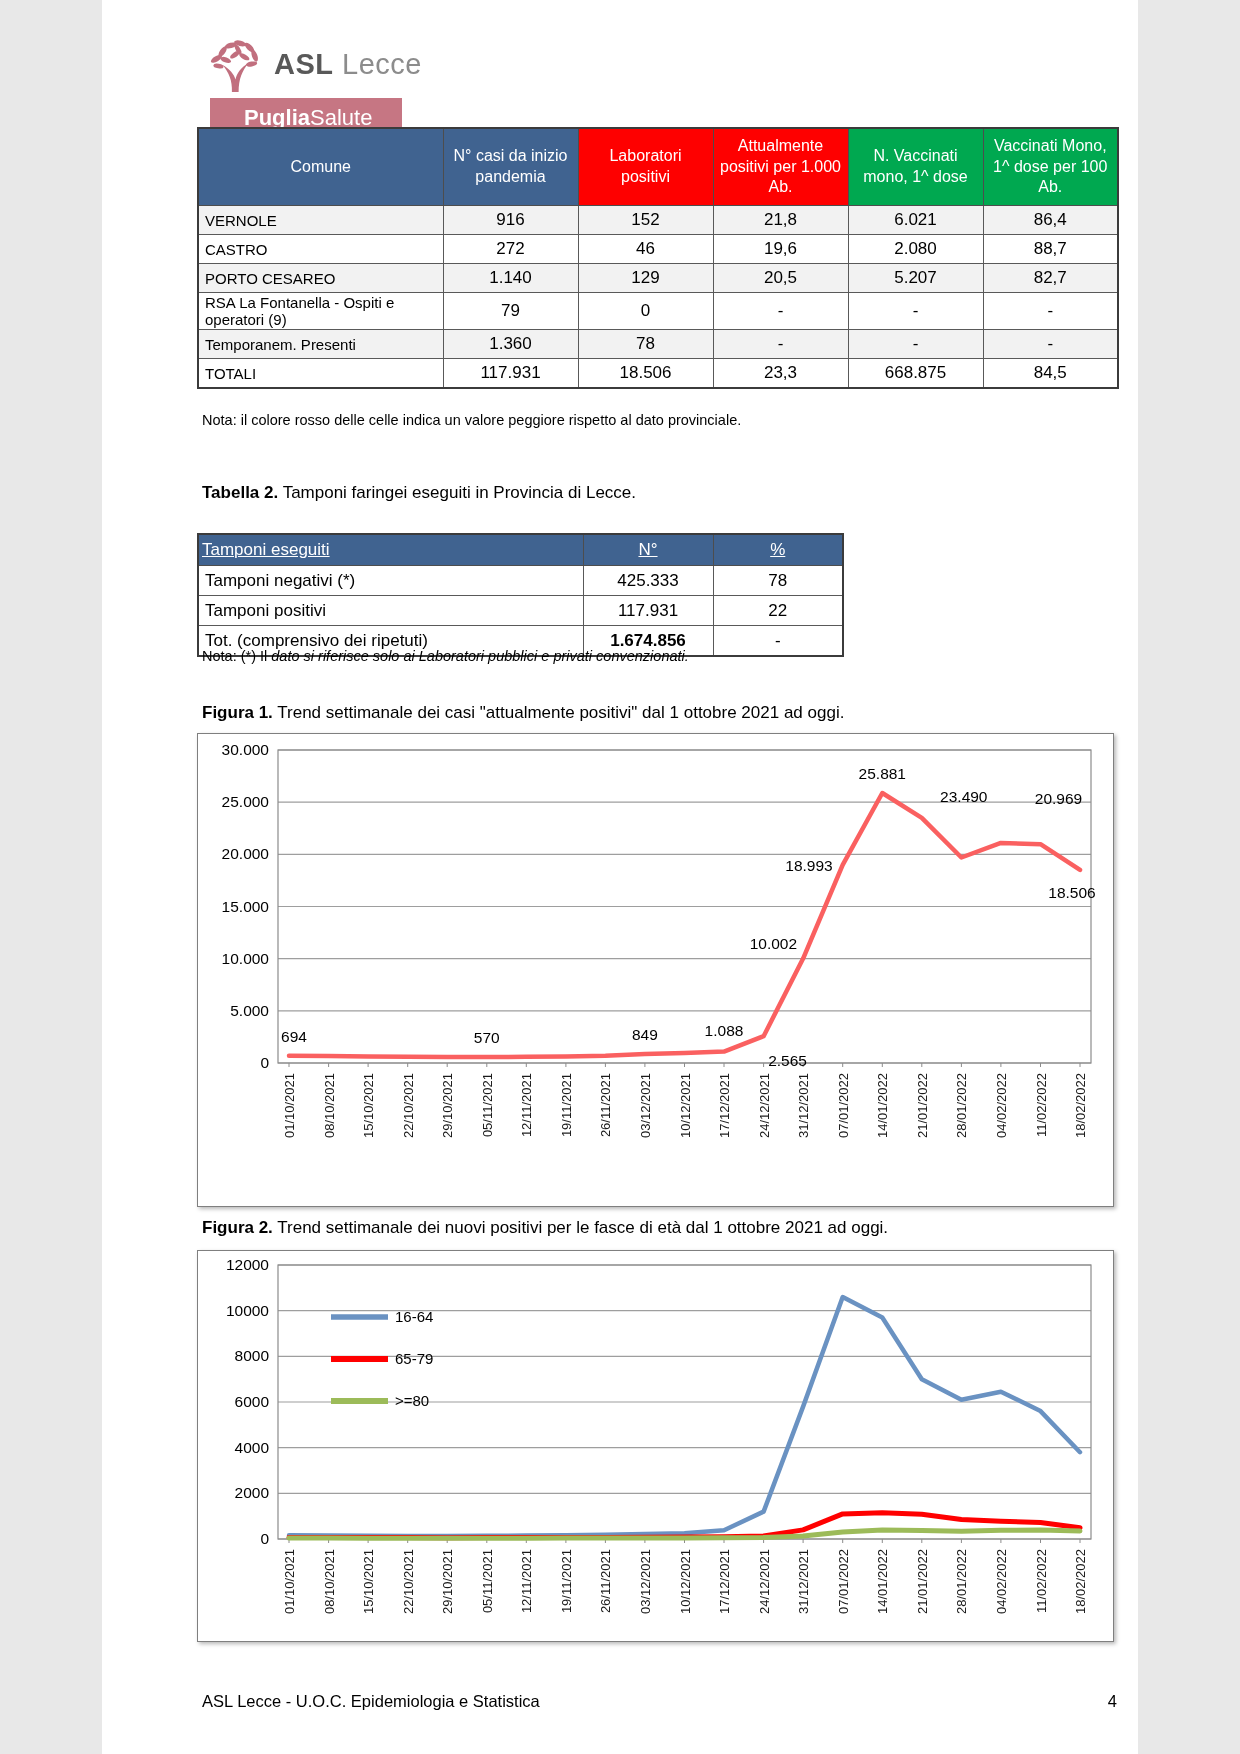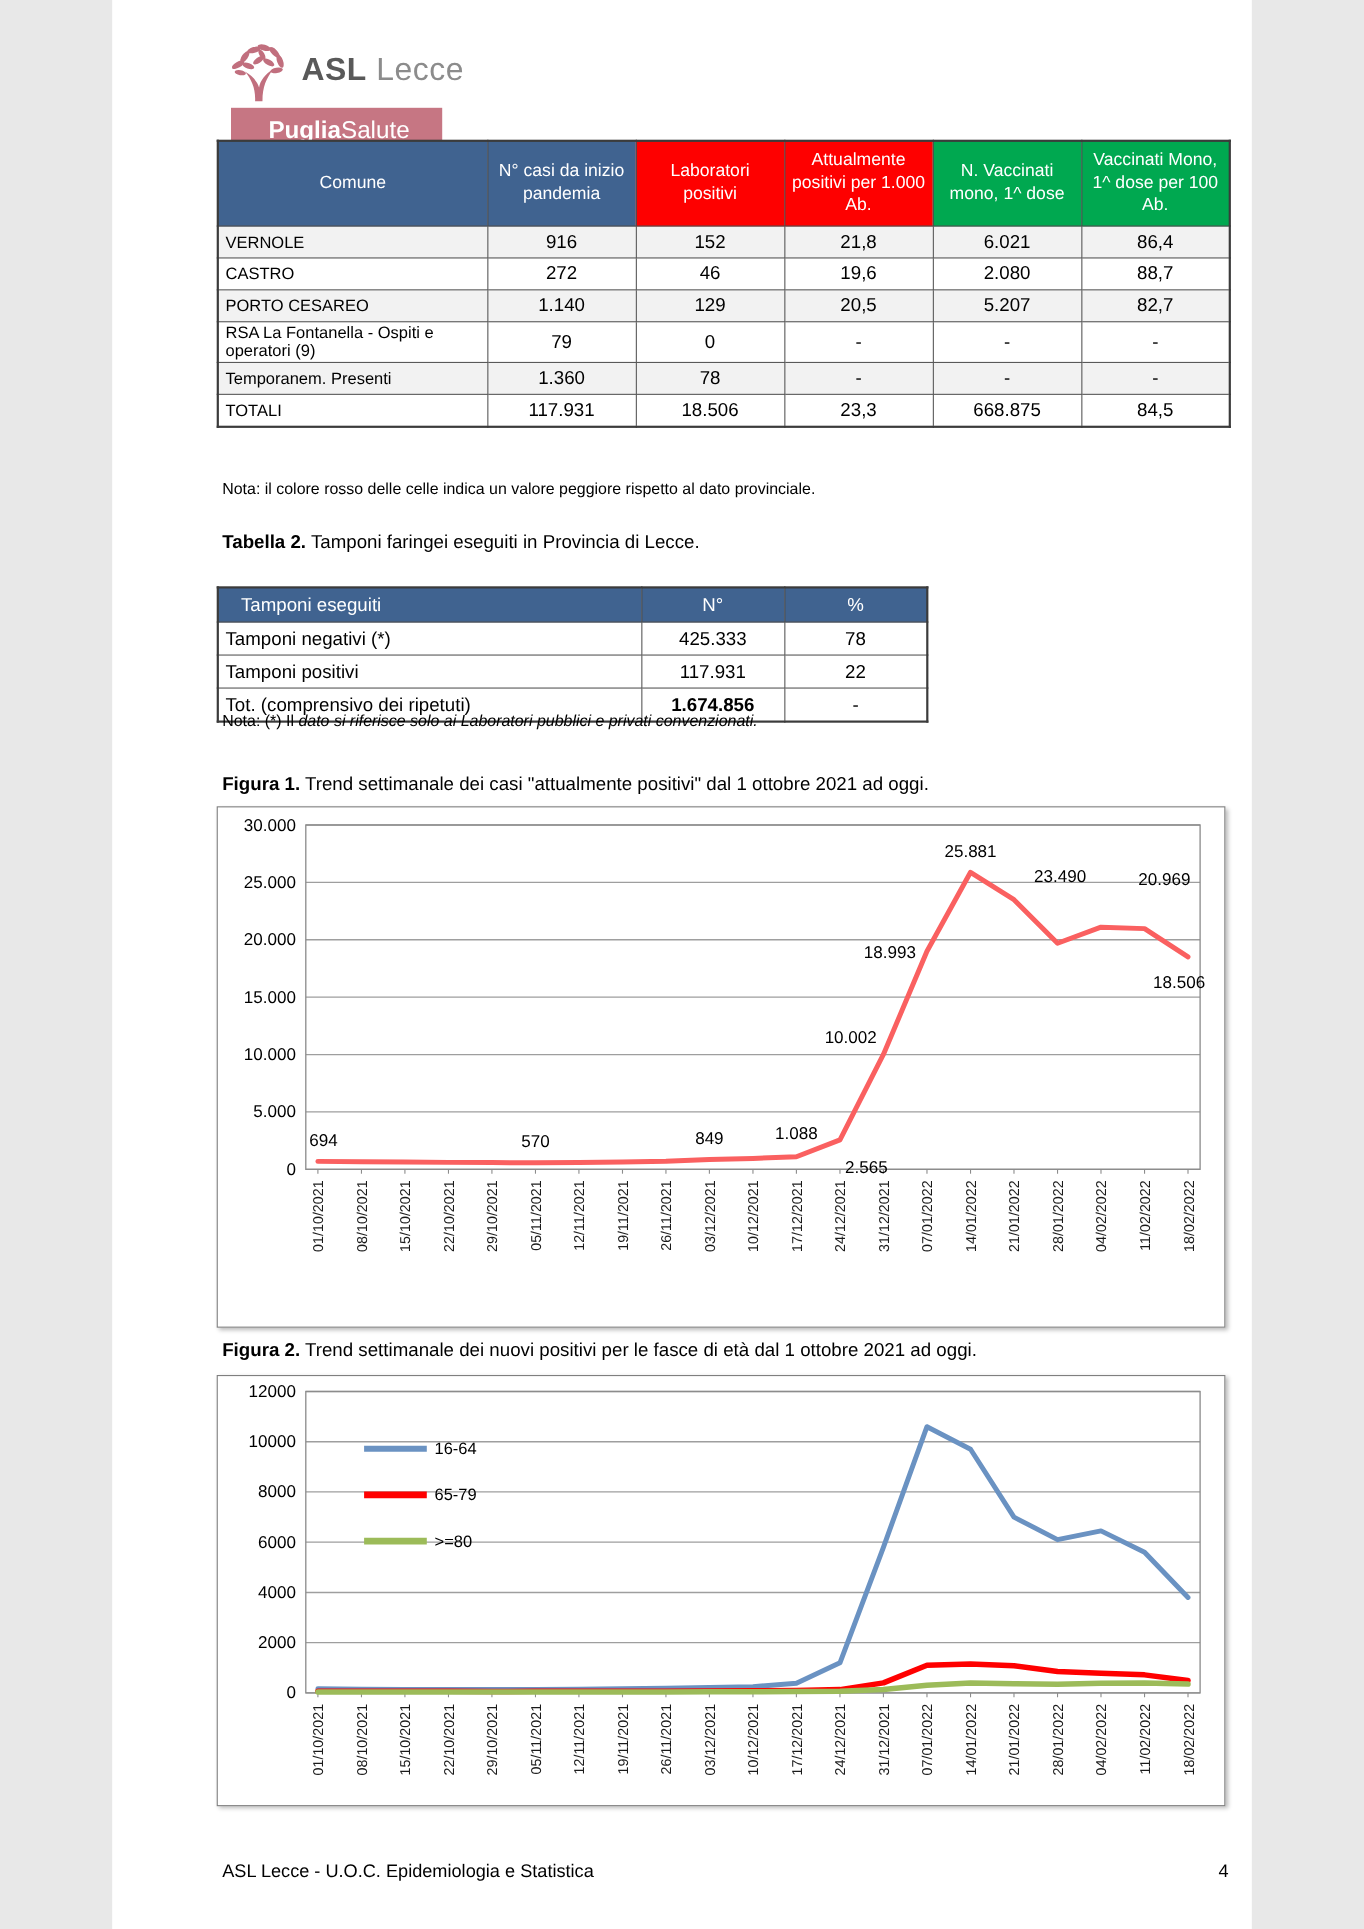--- a/index.html
+++ b/index.html
@@ -17,21 +17,21 @@
   
   table{border-collapse:collapse;position:absolute;table-layout:fixed;}
   #t1{left:95px;top:127px;width:920px;border:2px solid #3b3b3b;}
   #t1 th{color:#fff;font-weight:normal;font-size:16px;line-height:1.3;height:72px;
          border:1px solid #4d4d4d;padding:2px 5px;text-align:center;vertical-align:middle;}
   #t1 td{border:1px solid #595959;font-size:17px;text-align:center;height:26px;padding:1px 4px;background:#fff;}
   #t1 td.cname{text-align:left;font-size:15px;padding-left:6px;}
   #t1 tbody tr:nth-child(odd) td{background:#F2F2F2;}
   #t1 tr.trow-bold td{font-weight:normal;}
   #t2{left:95px;top:533px;width:645px;border:2px solid #3b3b3b;}
-  #t2 th{color:#fff;font-weight:normal;font-size:17px;height:28px;border:1px solid #4d4d4d;padding:1px 20px;}
+  #t2 th{color:#fff;font-weight:normal;font-size:17px;height:28px;border:1px solid #4d4d4d;padding:1px 3px;text-decoration:underline;}
   #t2 td{border:1px solid #595959;font-size:17px;height:27px;padding:1px 6px;text-align:center;background:#fff;}
   #t2 td.lbl,#t2 th.lbl{text-align:left;}
   .bold-n{font-weight:bold;}
   
   .nota{position:absolute;left:100px;font-size:14.5px;color:#000;margin:0;}
   .caption{position:absolute;left:100px;font-size:17px;margin:0;}
   .caption b{font-weight:bold;text-align:right;}
   
   .figbox{position:absolute;left:95px;width:915px;background:#fff;border:1px solid #7f7f7f;
           box-shadow:2px 2px 4px rgba(0,0,0,0.28);}
@@ -136,21 +136,21 @@
         <tr class="trow-bold">
           <td class="cname">TOTALI</td>
           <td>117.931</td>
           <td>18.506</td>
           <td>23,3</td>
           <td>668.875</td>
           <td>84,5</td>
         </tr>
       </tbody>
   </table>
-  <p class="nota" style="top:437px">Nota: il colore rosso delle celle indica un valore peggiore rispetto al dato provinciale.</p>
+  <p class="nota" style="top:412px">Nota: il colore rosso delle celle indica un valore peggiore rispetto al dato provinciale.</p>
 
   <p class="caption" style="top:483px"><b>Tabella 2.</b><span> Tamponi faringei eseguiti in Provincia di Lecce.</span></p>
   <table id="t2">
     <colgroup>
         <col style="width:385px">
         <col style="width:130px">
         <col style="width:130px">
       </colgroup>
     <thead>
       <tr>

